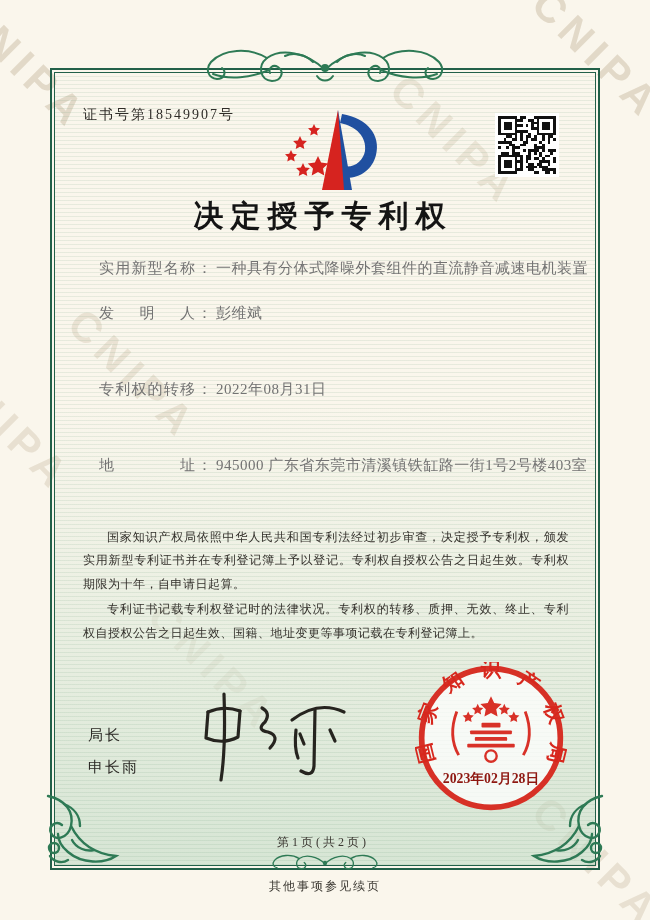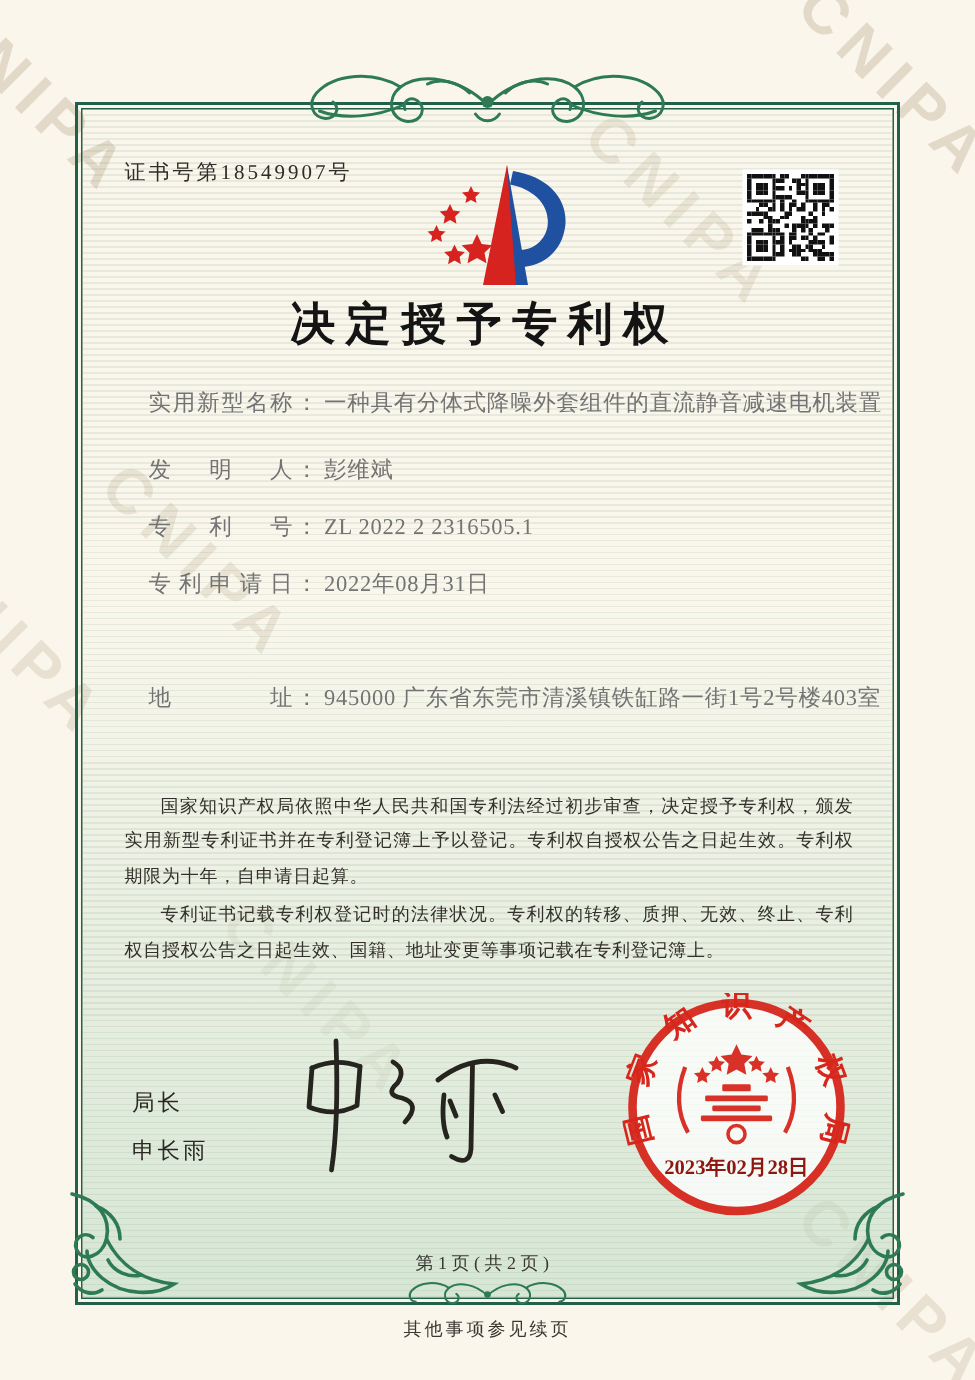--- a/index.html
+++ b/index.html
@@ -382,25 +382,22 @@
   </div>
 
   <div class="title">决定授予专利权</div>
 
   <div class="field" style="top:259px">
     <span class="flabel">实用新型名称</span><span class="fcolon">：</span><span class="fvalue">一种具有分体式降噪外套组件的直流静音减速电机装置</span>
   </div>
   <div class="field" style="top:304px">
     <span class="flabel">发明人</span><span class="fcolon">：</span><span class="fvalue">彭维斌</span>
   </div>
-  <div class="field" style="top:342px">
-    <span class="flabel">专利号</span><span class="fcolon">：</span><span class="fvalue">ZL 2022 2 2316505.1</span>
-  </div>
   <div class="field" style="top:380px">
-    <span class="flabel">专利申请日</span><span class="fcolon">：</span><span class="fvalue">2022年08月31日</span>
+    <span class="flabel">专利权的转移</span><span class="fcolon">：</span><span class="fvalue">2022年08月31日</span>
   </div>
   <div class="field" style="top:456px">
     <span class="flabel">地址</span><span class="fcolon">：</span><span class="fvalue">945000 广东省东莞市清溪镇铁缸路一街1号2号楼403室</span>
   </div>
 
   <div class="paras">
     <p>国家知识产权局依照中华人民共和国专利法经过初步审查，决定授予专利权，颁发实用新型专利证书并在专利登记簿上予以登记。专利权自授权公告之日起生效。专利权期限为十年，自申请日起算。</p>
     <p>专利证书记载专利权登记时的法律状况。专利权的转移、质押、无效、终止、专利权自授权公告之日起生效、国籍、地址变更等事项记载在专利登记簿上。</p>
   </div>
 

